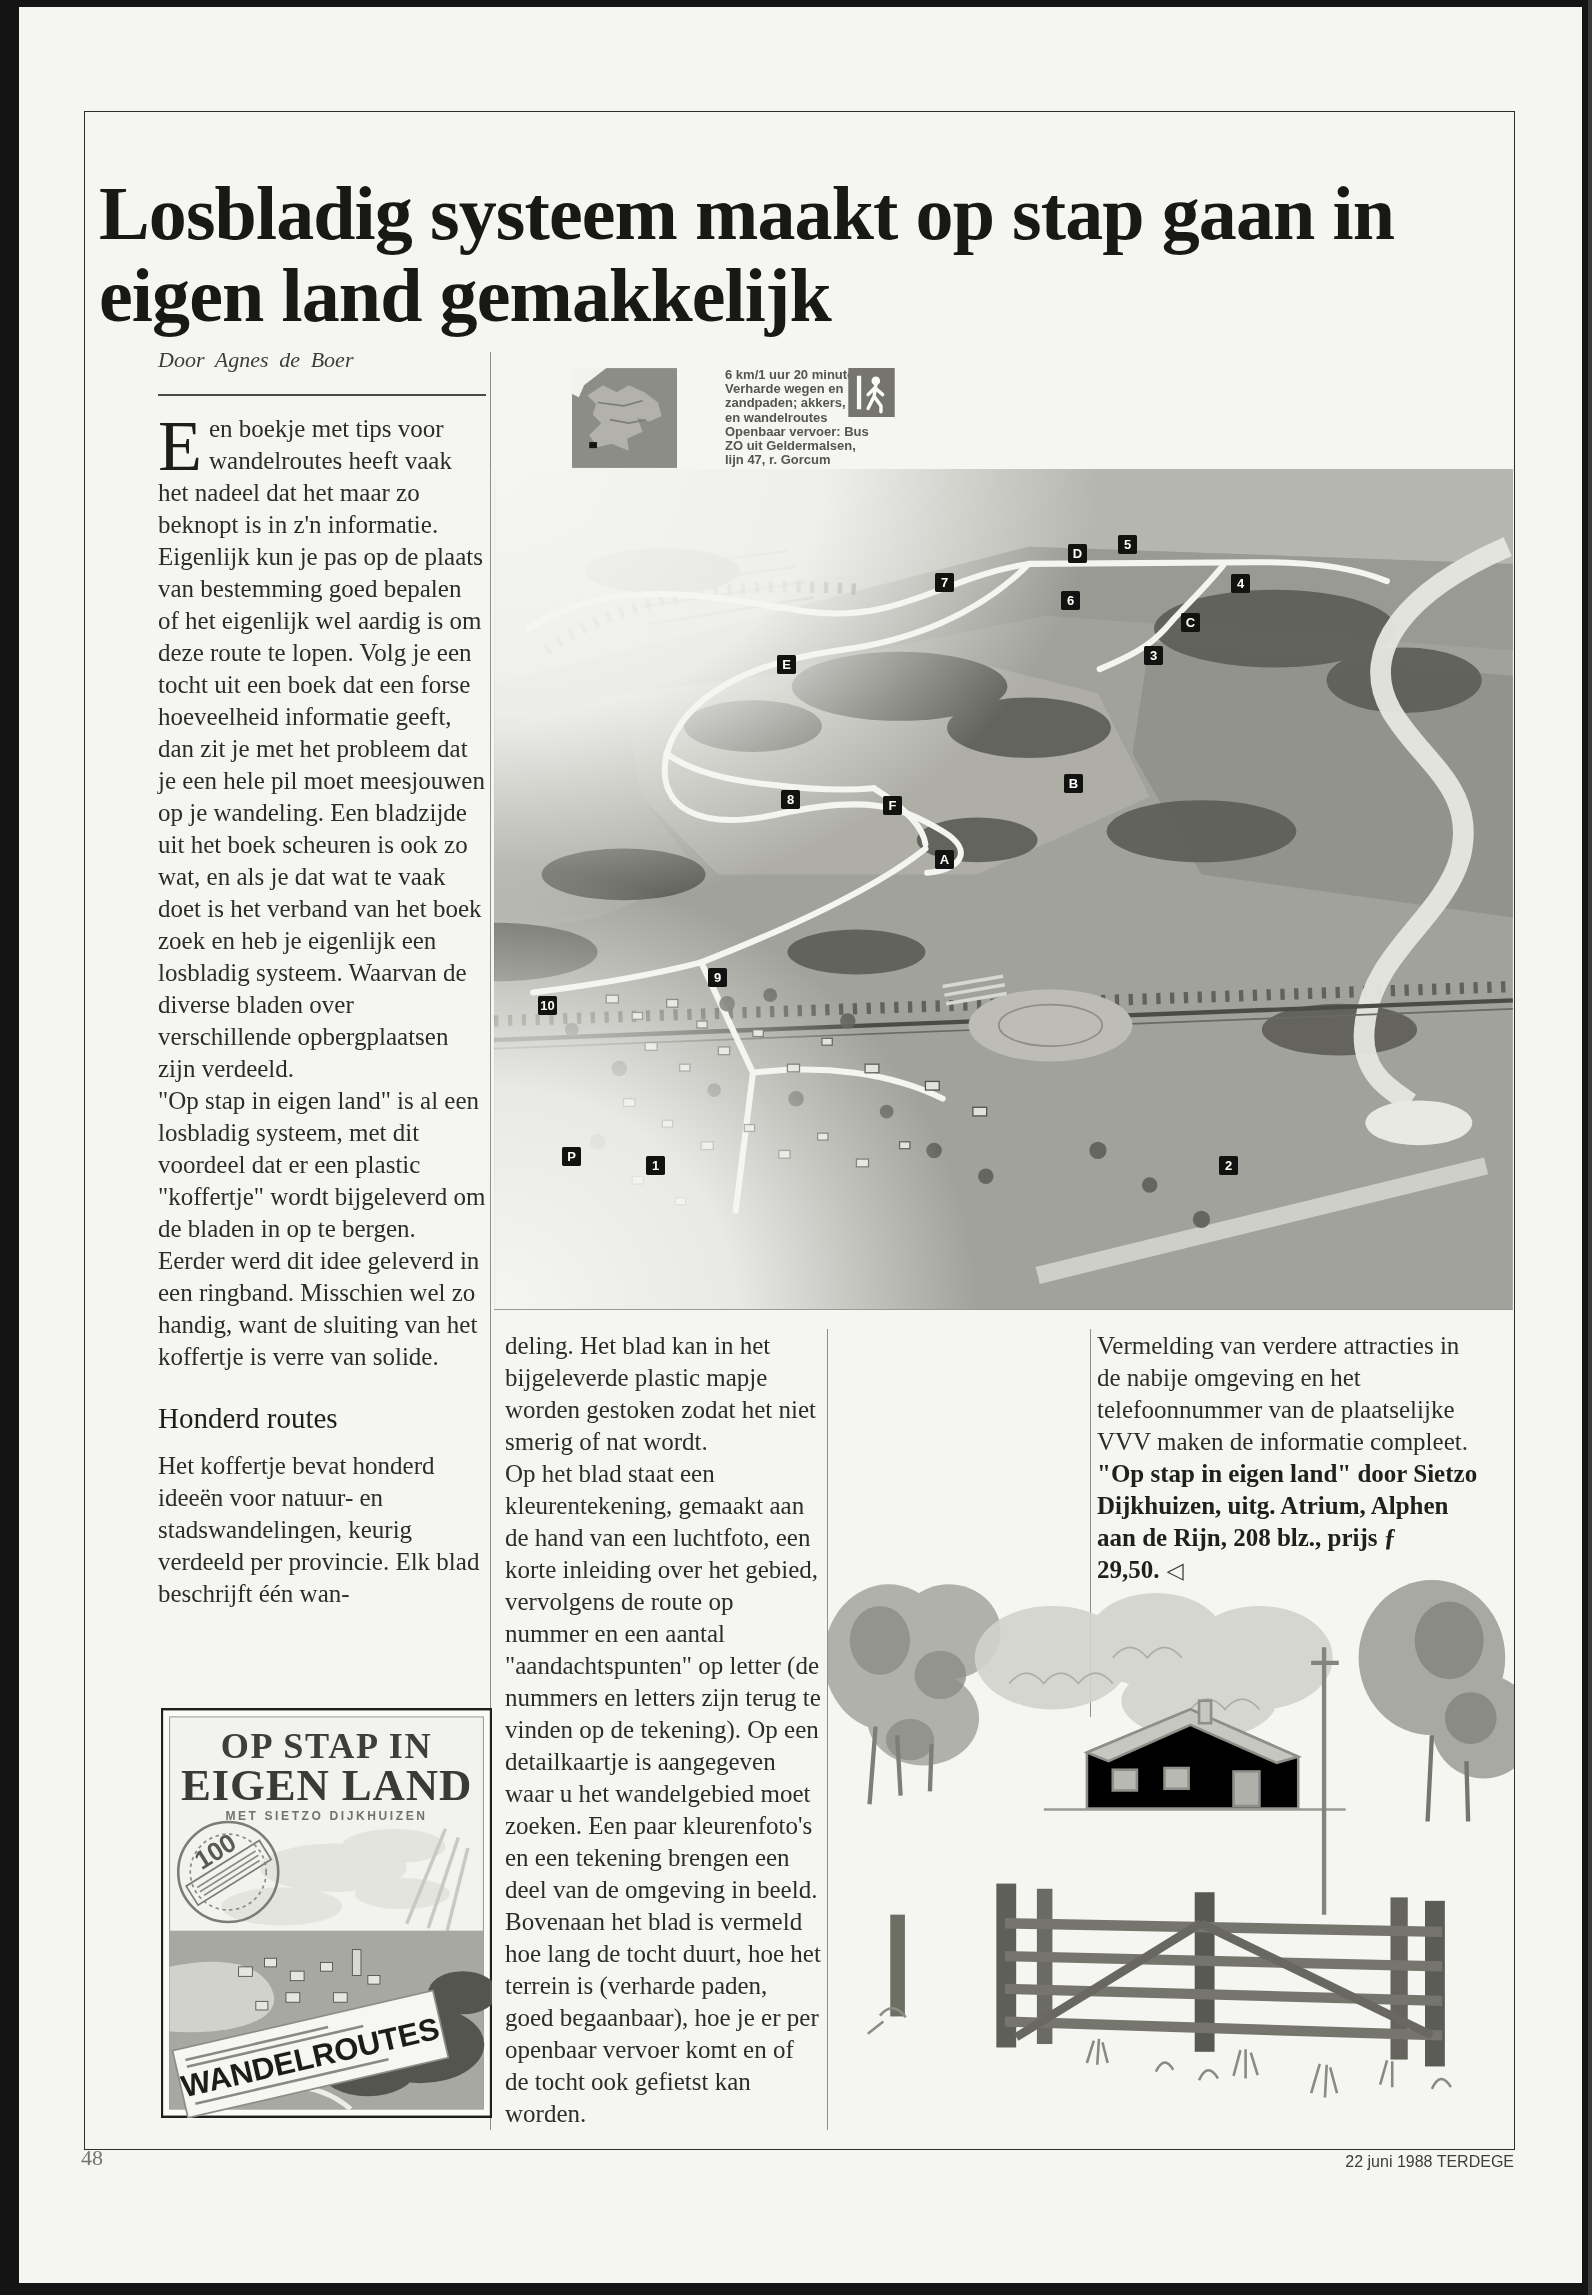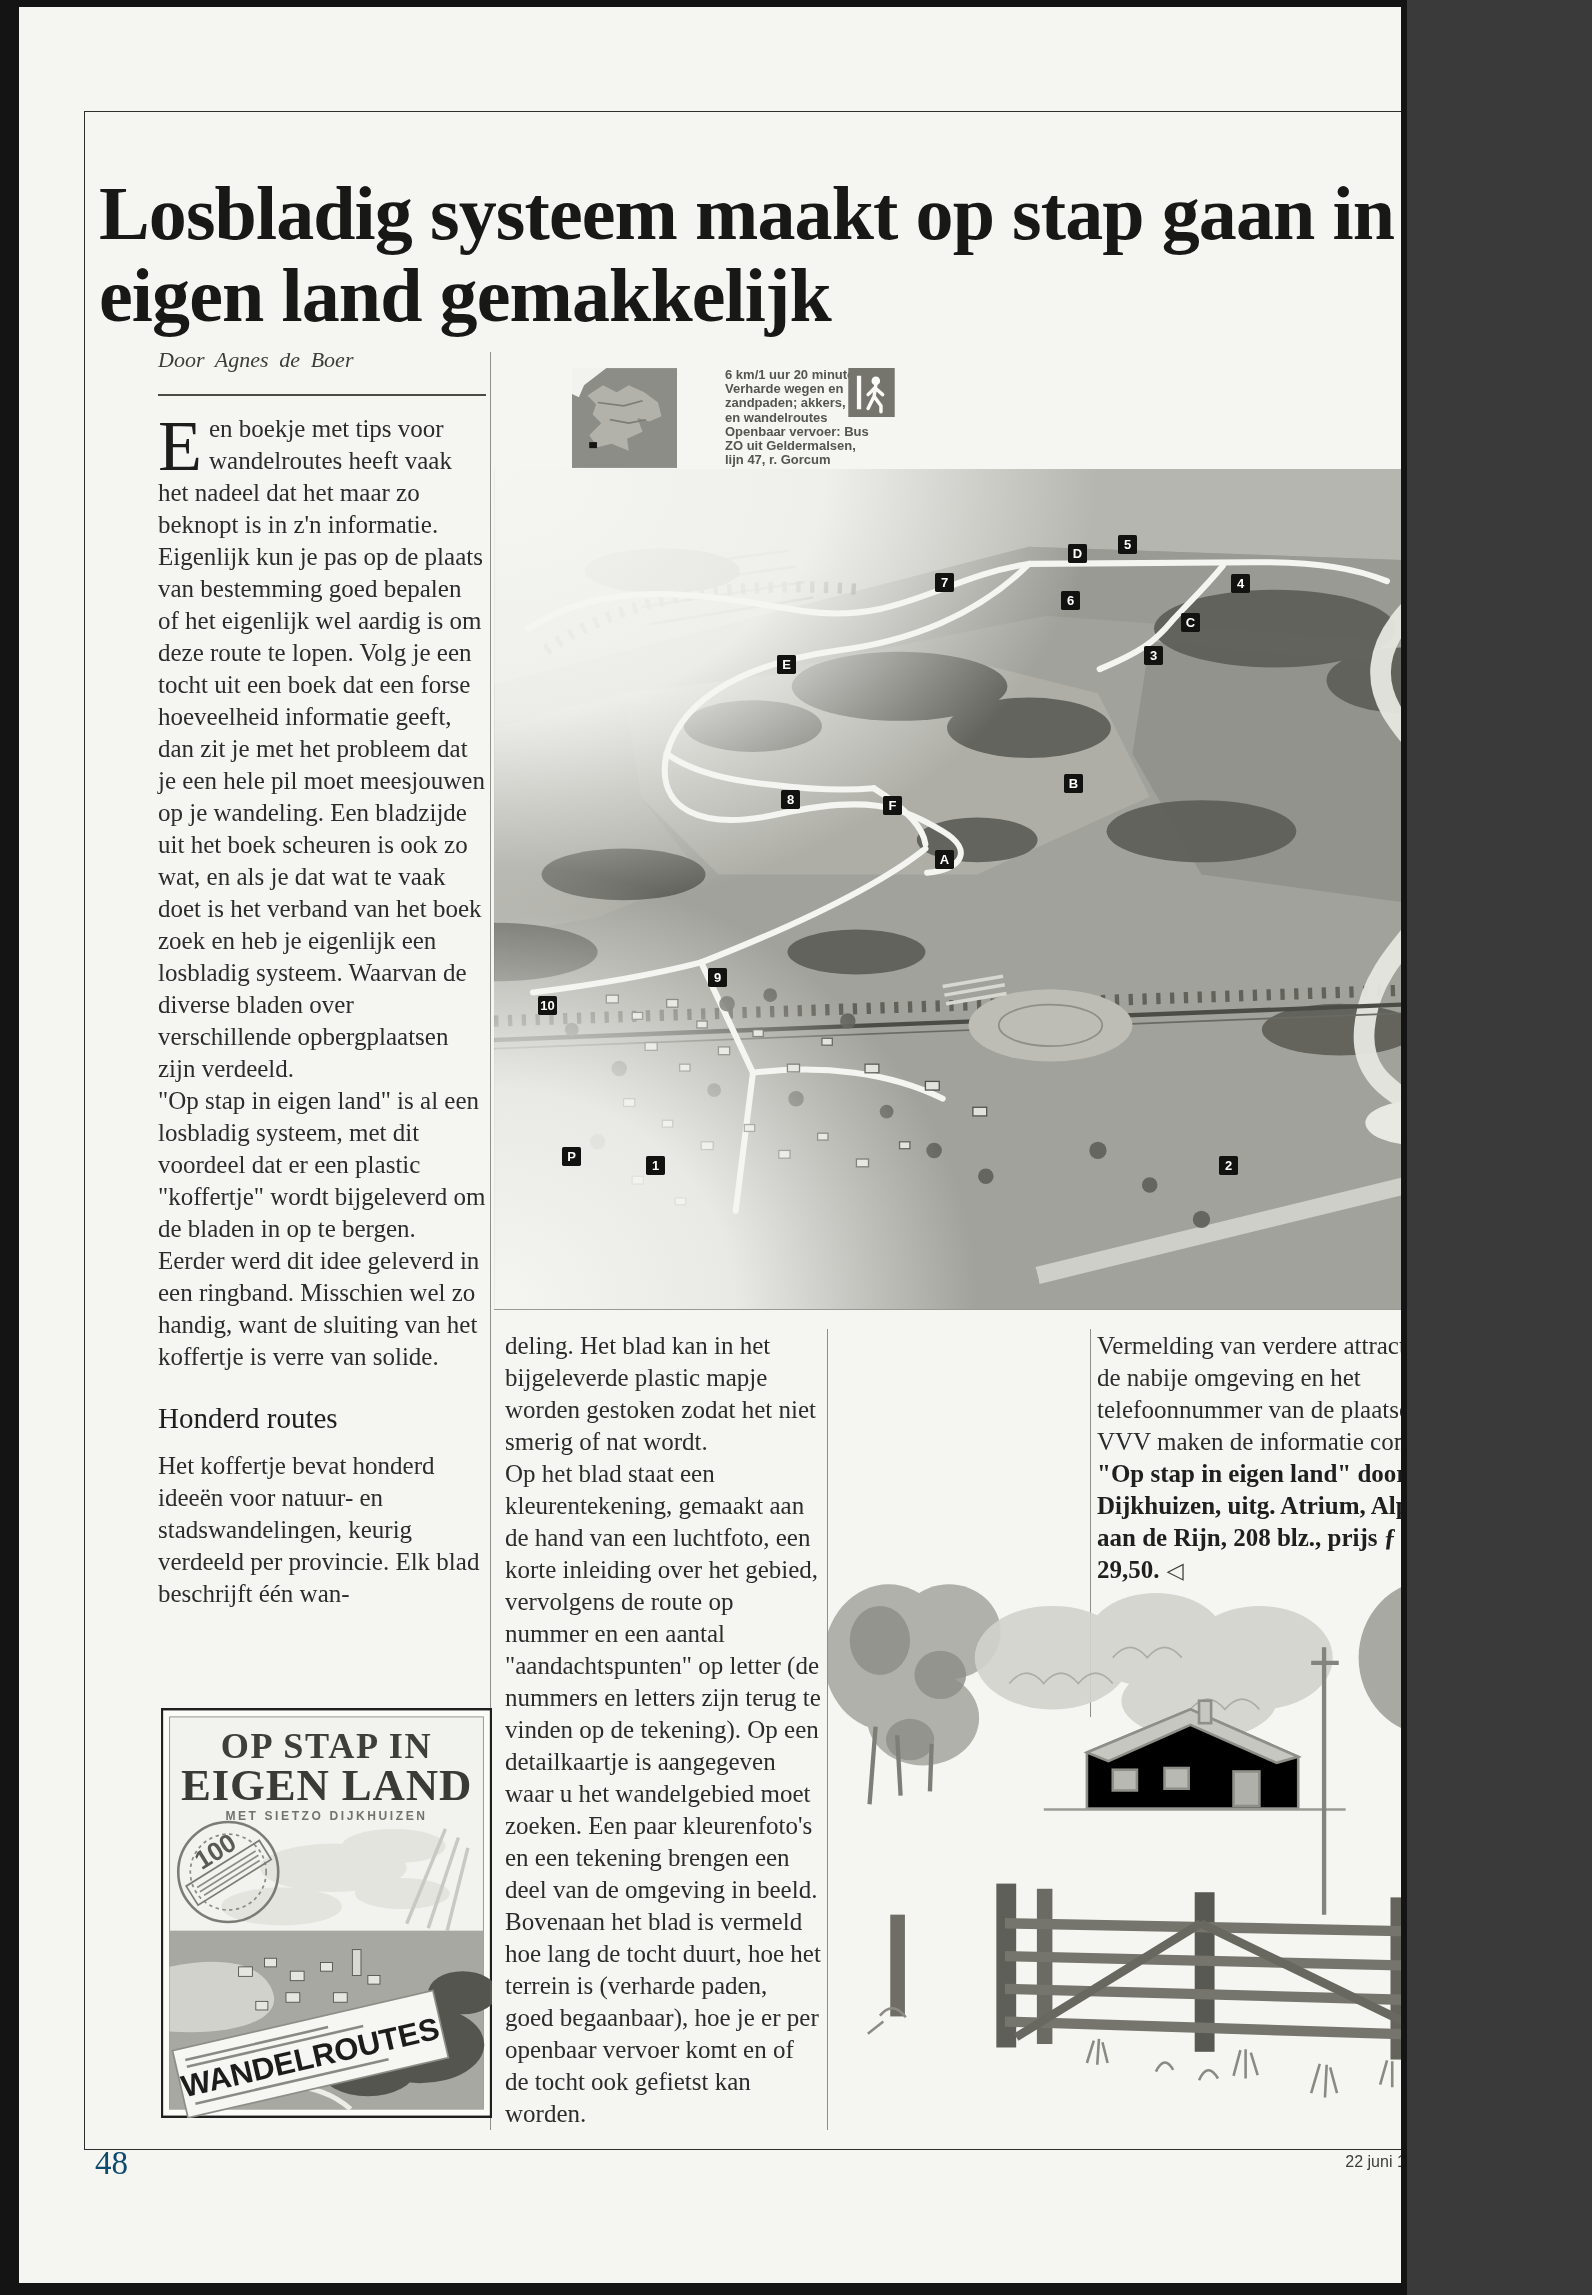--- a/index.html
+++ b/index.html
@@ -1,18 +1,18 @@
 <!DOCTYPE html>
 <html style="font-size:14px"><head>
 <meta charset="utf-8">
 <style>
   html,body{margin:0;padding:0;background:#3a3a3a;}
   #page{
     position:relative;
-    width:1407px;height:2295px;
+    width:1588px;height:2295px;
     box-sizing:border-box;
     background:#f5f5f2;
     border-left:19px solid #141414;
     border-top:7px solid #141414;
     border-right:6px solid #141414;
     border-bottom:12px solid #141414;
     overflow:hidden;
     font-family:"Liberation Serif", serif;
     color:#2c2c2a;
   }
@@ -72,21 +72,21 @@
   .aerial-border{left:475px;top:1302px;width:1019px;height:0.9px;background:#9a9a94;}
   .marker{
     position:absolute;min-width:19px;height:19px;padding:0 1.7px;
     background:#121210;color:#fdfdfb;
     font-family:"Liberation Sans", sans-serif;font-size:13px;font-weight:700;
     line-height:19px;text-align:center;border-radius:1.7px;box-sizing:border-box;
   }
   .cover{left:142px;top:1701px;}
   .fence{left:809px;top:1573px;}
   
-  .pagenum{left:76px;top:2138px;font-size:33px;color:#0c4a6e;}
+  .pagenum{left:62px;top:2138px;font-size:22px;color:#737373;}
   .issue{
     left:949px;top:2146px;width:546px;text-align:right;
     font-family:"Liberation Sans", sans-serif;font-size:16px;color:#3d3d39;
   }
 </style>
 </head>
 <body>
 
 <div id="page">
 

